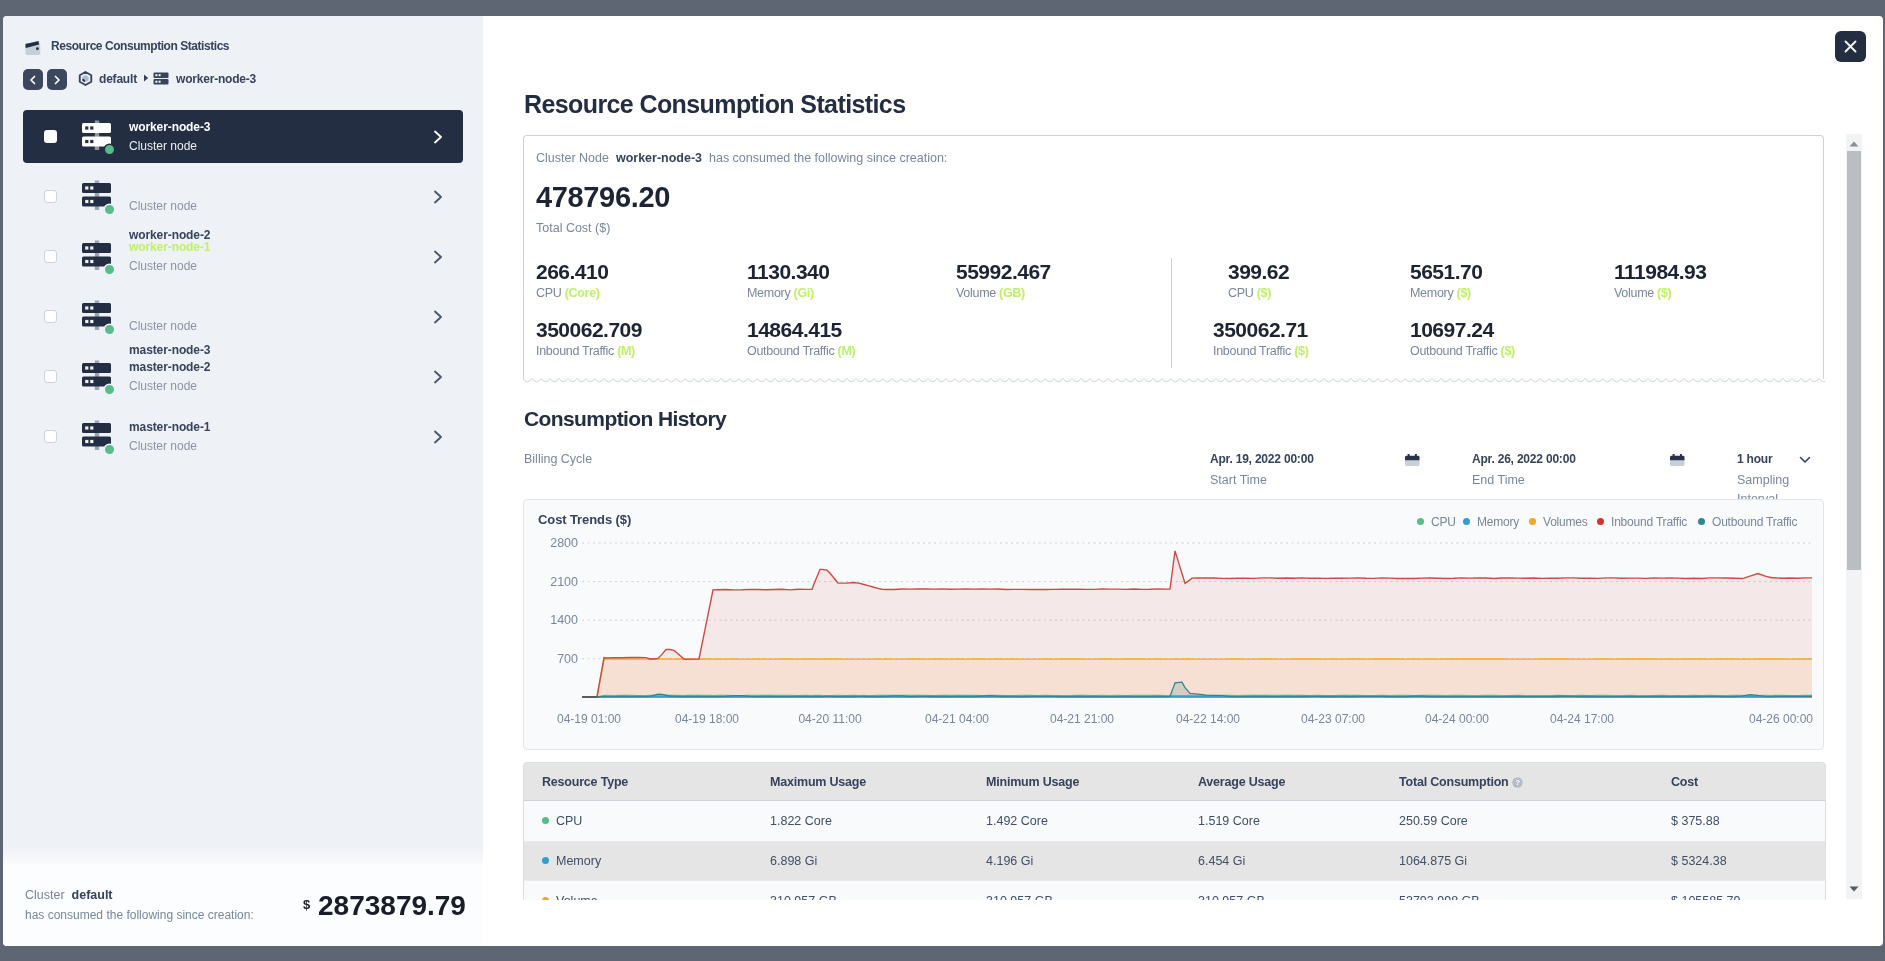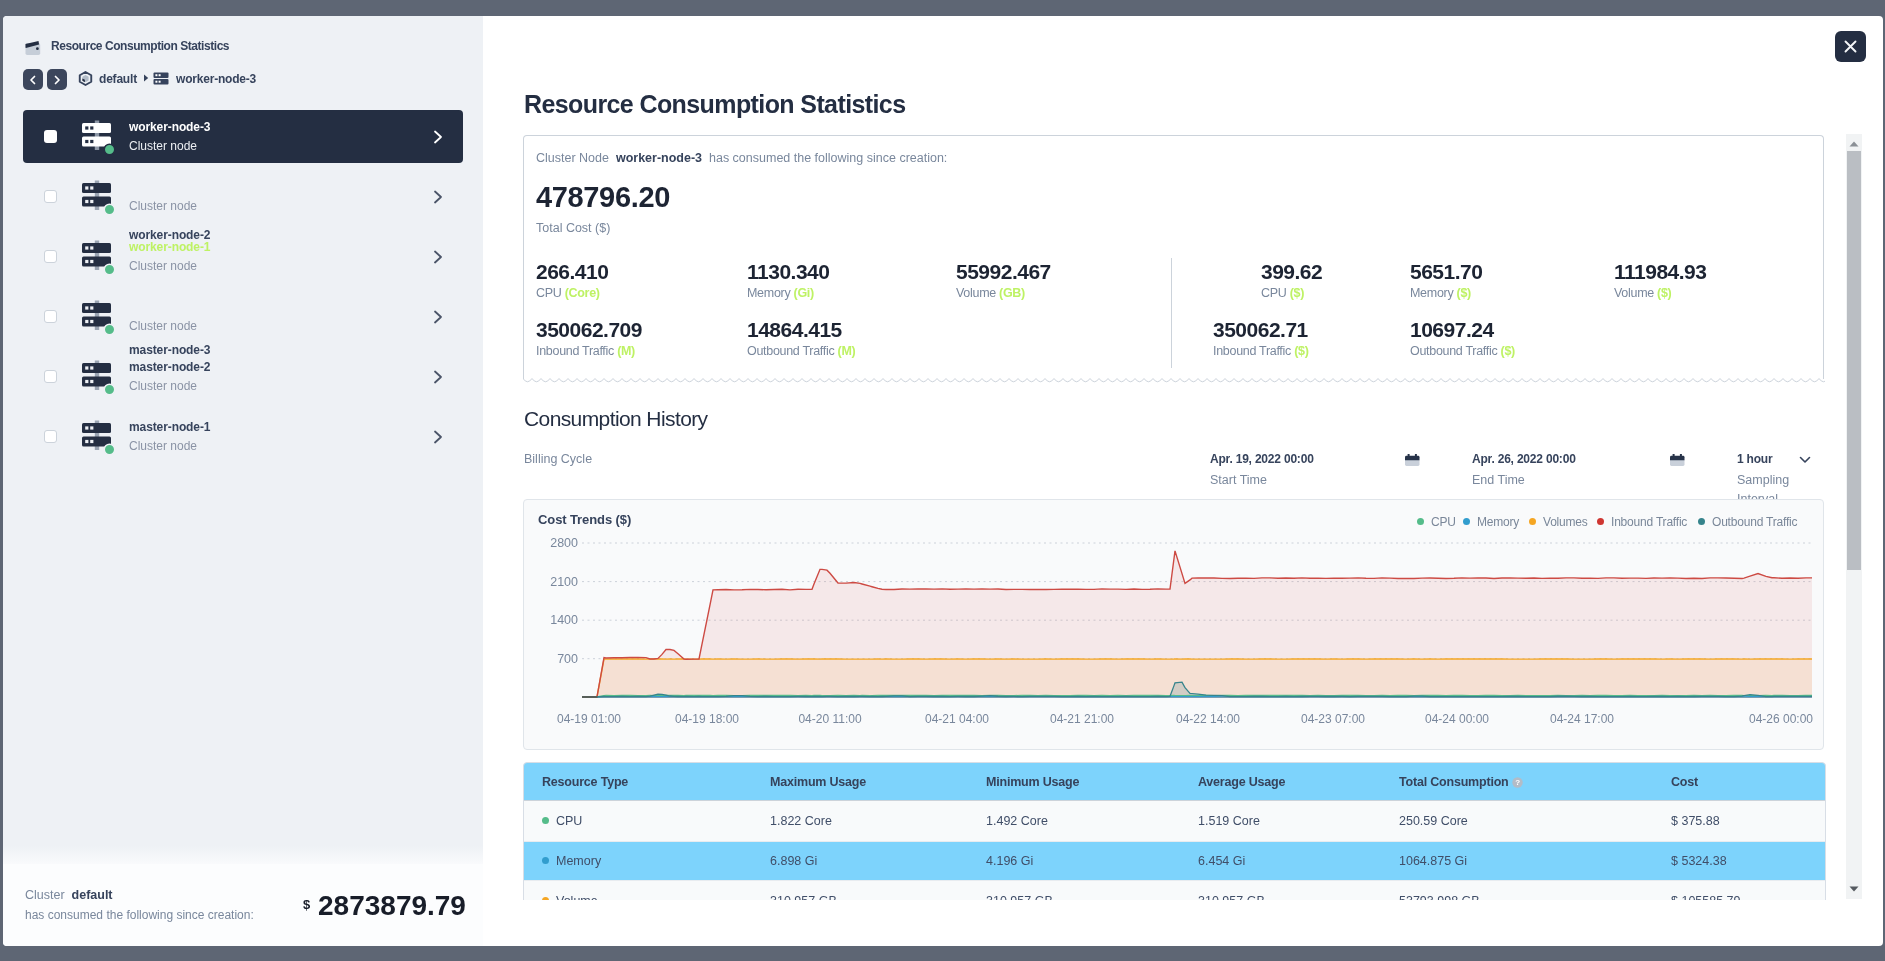--- a/index.html
+++ b/index.html
@@ -21,24 +21,24 @@
 .isub { font-size:12px; }
 .gray { color:#79879c; }
 .dark { color:#36435c; }
 h1.main { left:524px; top:90px; font-size:25px; font-weight:bold; color:#242e42; letter-spacing:-0.6px; }
 .closebtn { left:1835px; top:31px; width:31px; height:31px; background:#242e42; border-radius:6px; display:flex; align-items:center; justify-content:center; }
 .card { left:523px; top:135px; width:1301px; height:244px; border:1px solid #ccd3db; border-bottom:none; border-radius:4px 4px 0 0; background:#fff; }
 .bignum { font-size:29px; font-weight:bold; color:#1d2433; letter-spacing:-0.35px; }
 .statnum { font-size:21px; font-weight:bold; color:#1d2433; letter-spacing:-0.5px; }
 .statlbl { font-size:12.5px; color:#79879c; margin-top:2px; letter-spacing:-0.3px; }
 .statlbl b { color:#bef264; }
-h2.sec { left:524px; top:407px; font-size:21px; font-weight:normal; color:#242e42; letter-spacing:-0.6px; }
+h2.sec { left:524px; top:407px; font-size:21px; font-weight:bold; color:#242e42; letter-spacing:-0.6px; }
 .dtxt { font-size:12px; font-weight:bold; color:#36435c; letter-spacing:-0.2px; }
 .panel { left:523px; top:499px; width:1301px; height:251px; background:#f9fafb; border:1px solid #e0e5ea; border-radius:4px; }
-.tbl { left:523px; top:762px; width:1303px; border:1px solid #d8dee6; border-radius:4px; background:#7dd3fc; overflow:hidden; }
+.tbl { left:523px; top:762px; width:1303px; border:1px solid #d8dee6; border-radius:4px; background:#e5e5e5; overflow:hidden; }
 .trow { display:flex; align-items:center; height:40px; font-size:12.5px; color:#404e68; }
 .trow.hd { height:38px; font-weight:bold; color:#36435c; font-size:12.5px; letter-spacing:-0.2px; border-bottom:1px solid #ccd3da; }
 .c1{width:246px; padding-left:18px;} .c2{width:216px;} .c3{width:212px;} .c4{width:201px;} .c5{width:272px;} .c6{flex:1;}
 .dot { display:inline-block; width:7px; height:7px; border-radius:50%; margin-right:7px; vertical-align:1px; }
 .sb-track { left:1846px; top:134px; width:16px; height:765px; background:#f1f3f4; }
 .sb-thumb { left:1847px; top:151px; width:14px; height:419px; background:#babec3; }
 </style>
 </head>
 <body>
 <div class="abs modal"></div>
@@ -212,21 +212,21 @@
     <div class="statlbl">CPU <b>(Core)</b></div>
   </div>
 <div class="abs" style="left:747px;top:260px;">
     <div class="statnum">1130.340</div>
     <div class="statlbl">Memory <b>(Gi)</b></div>
   </div>
 <div class="abs" style="left:956px;top:260px;">
     <div class="statnum">55992.467</div>
     <div class="statlbl">Volume <b>(GB)</b></div>
   </div>
-<div class="abs" style="left:1261px;top:260px;">
+<div class="abs" style="left:1228px;top:260px;">
     <div class="statnum">399.62</div>
     <div class="statlbl">CPU <b>($)</b></div>
   </div>
 <div class="abs" style="left:1410px;top:260px;">
     <div class="statnum">5651.70</div>
     <div class="statlbl">Memory <b>($)</b></div>
   </div>
 <div class="abs" style="left:1614px;top:260px;">
     <div class="statnum">111984.93</div>
     <div class="statlbl">Volume <b>($)</b></div>

